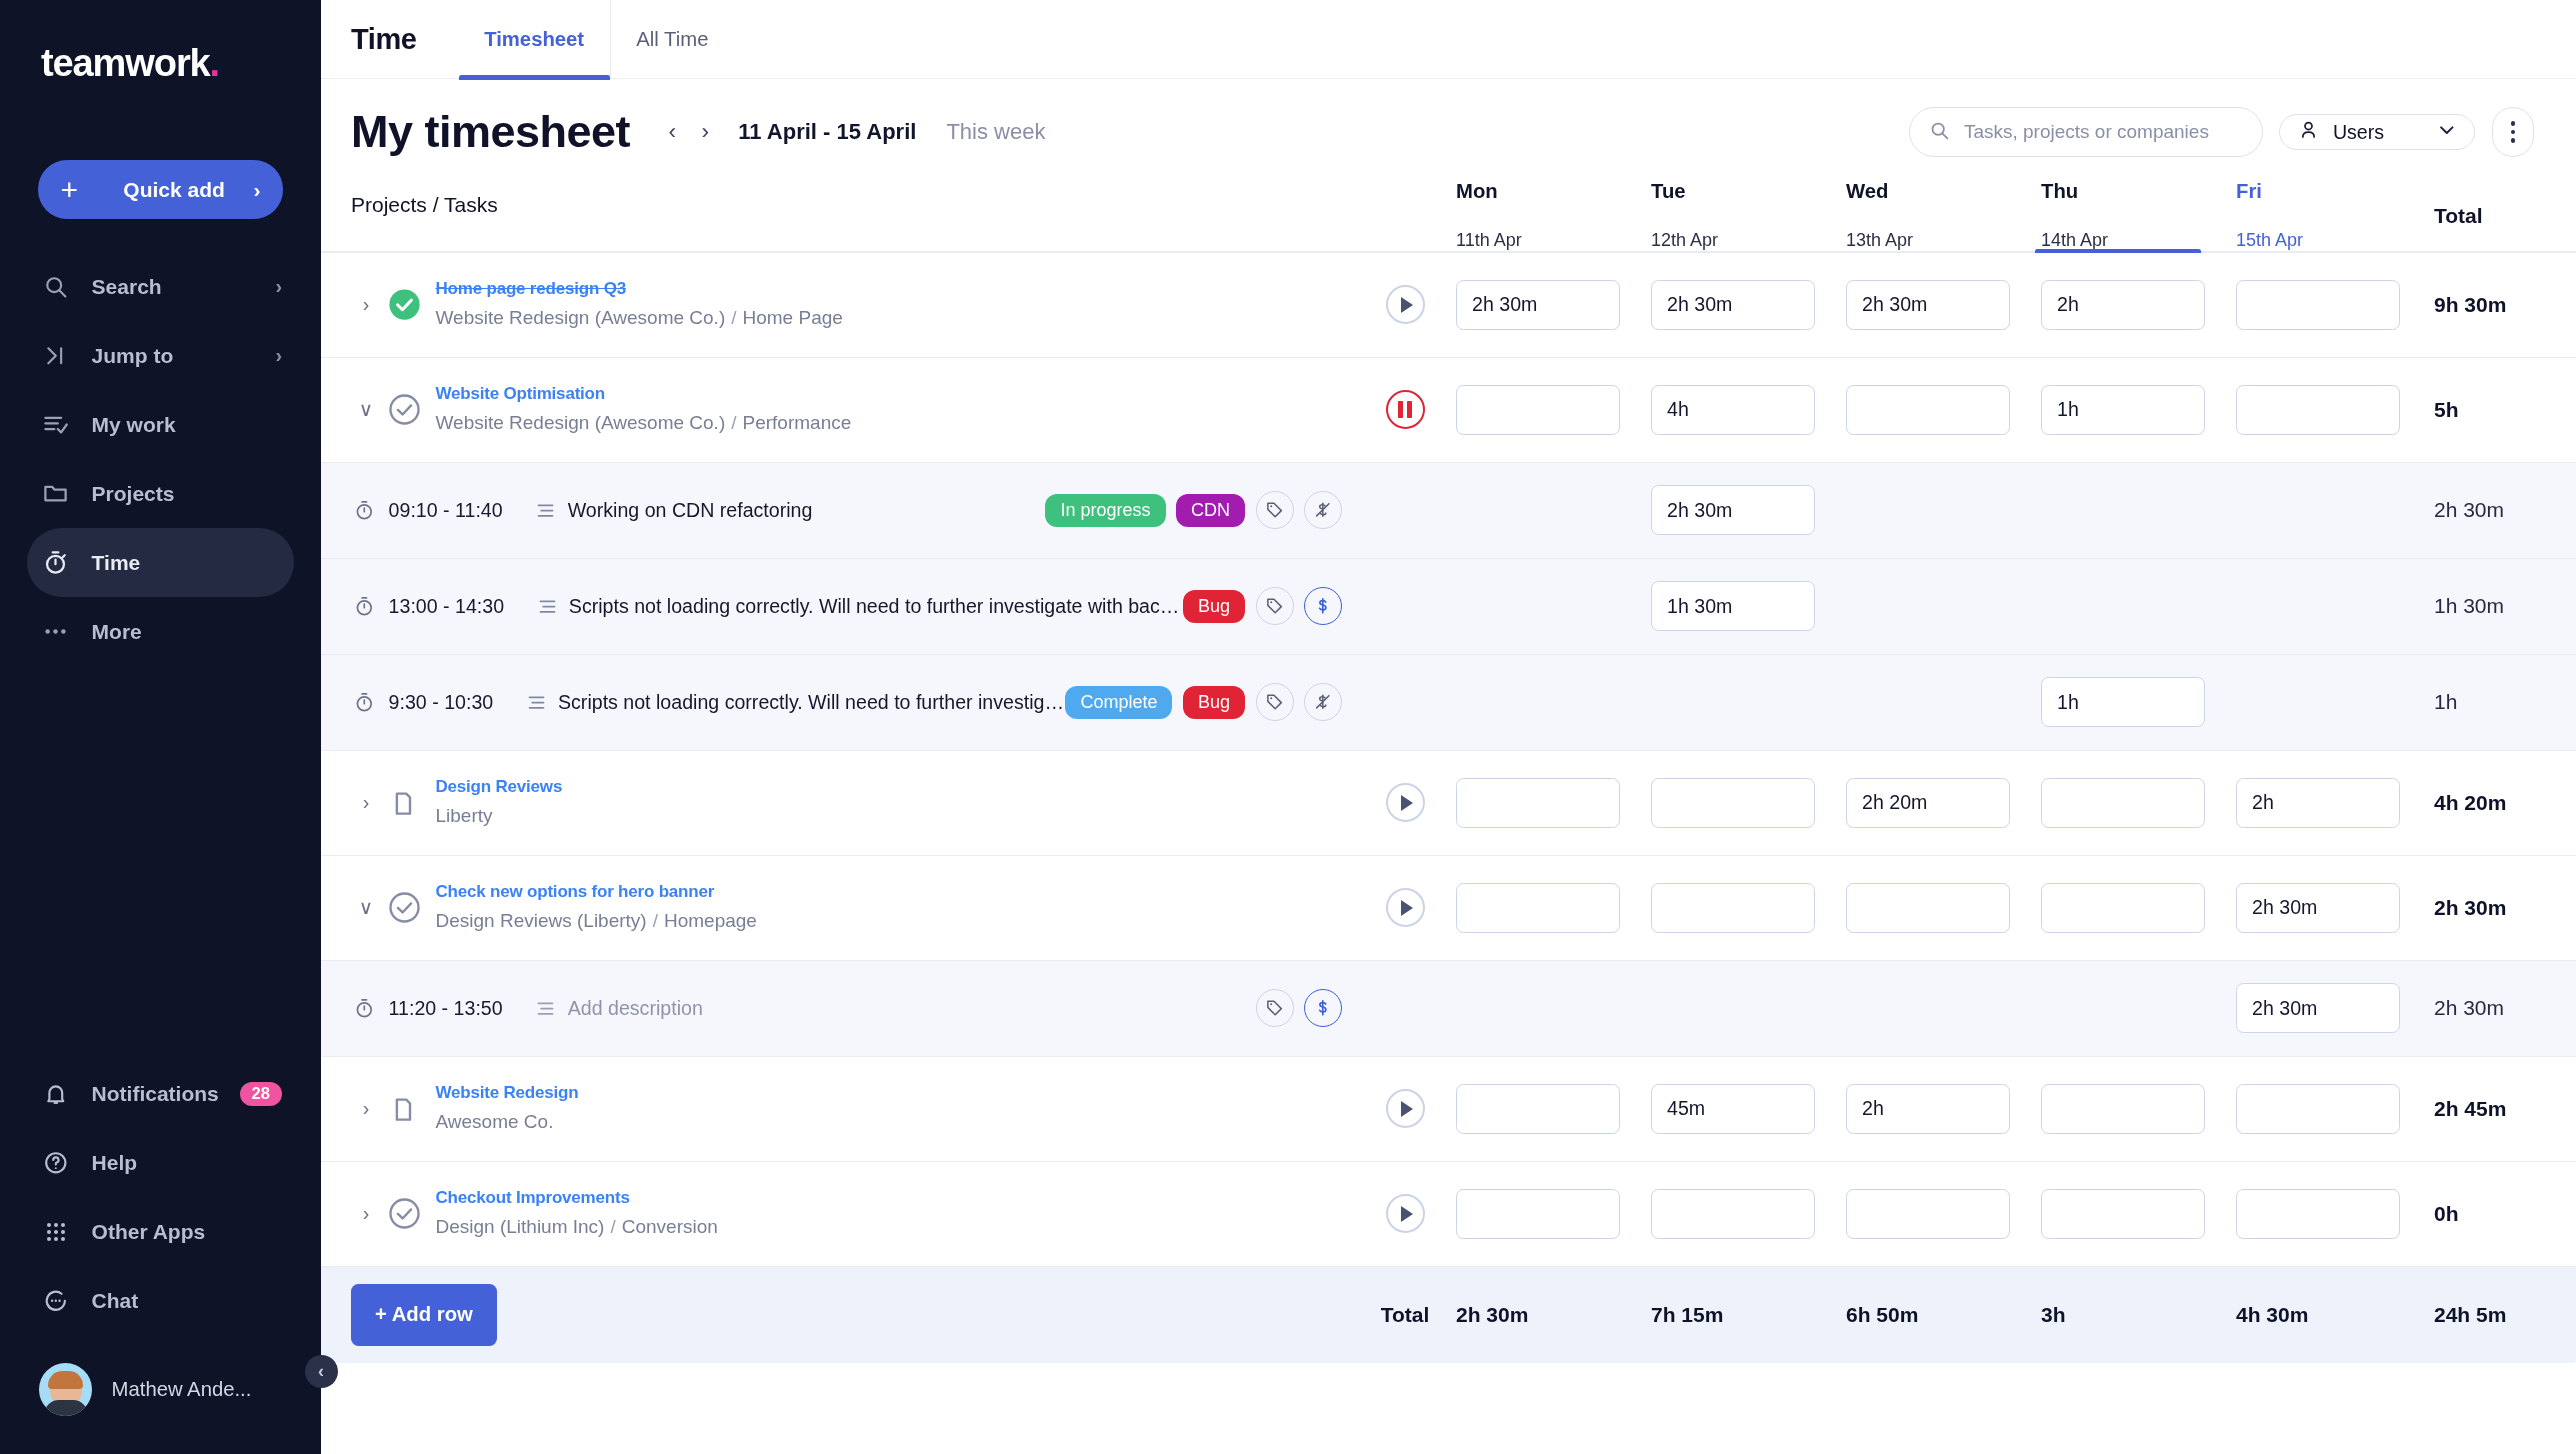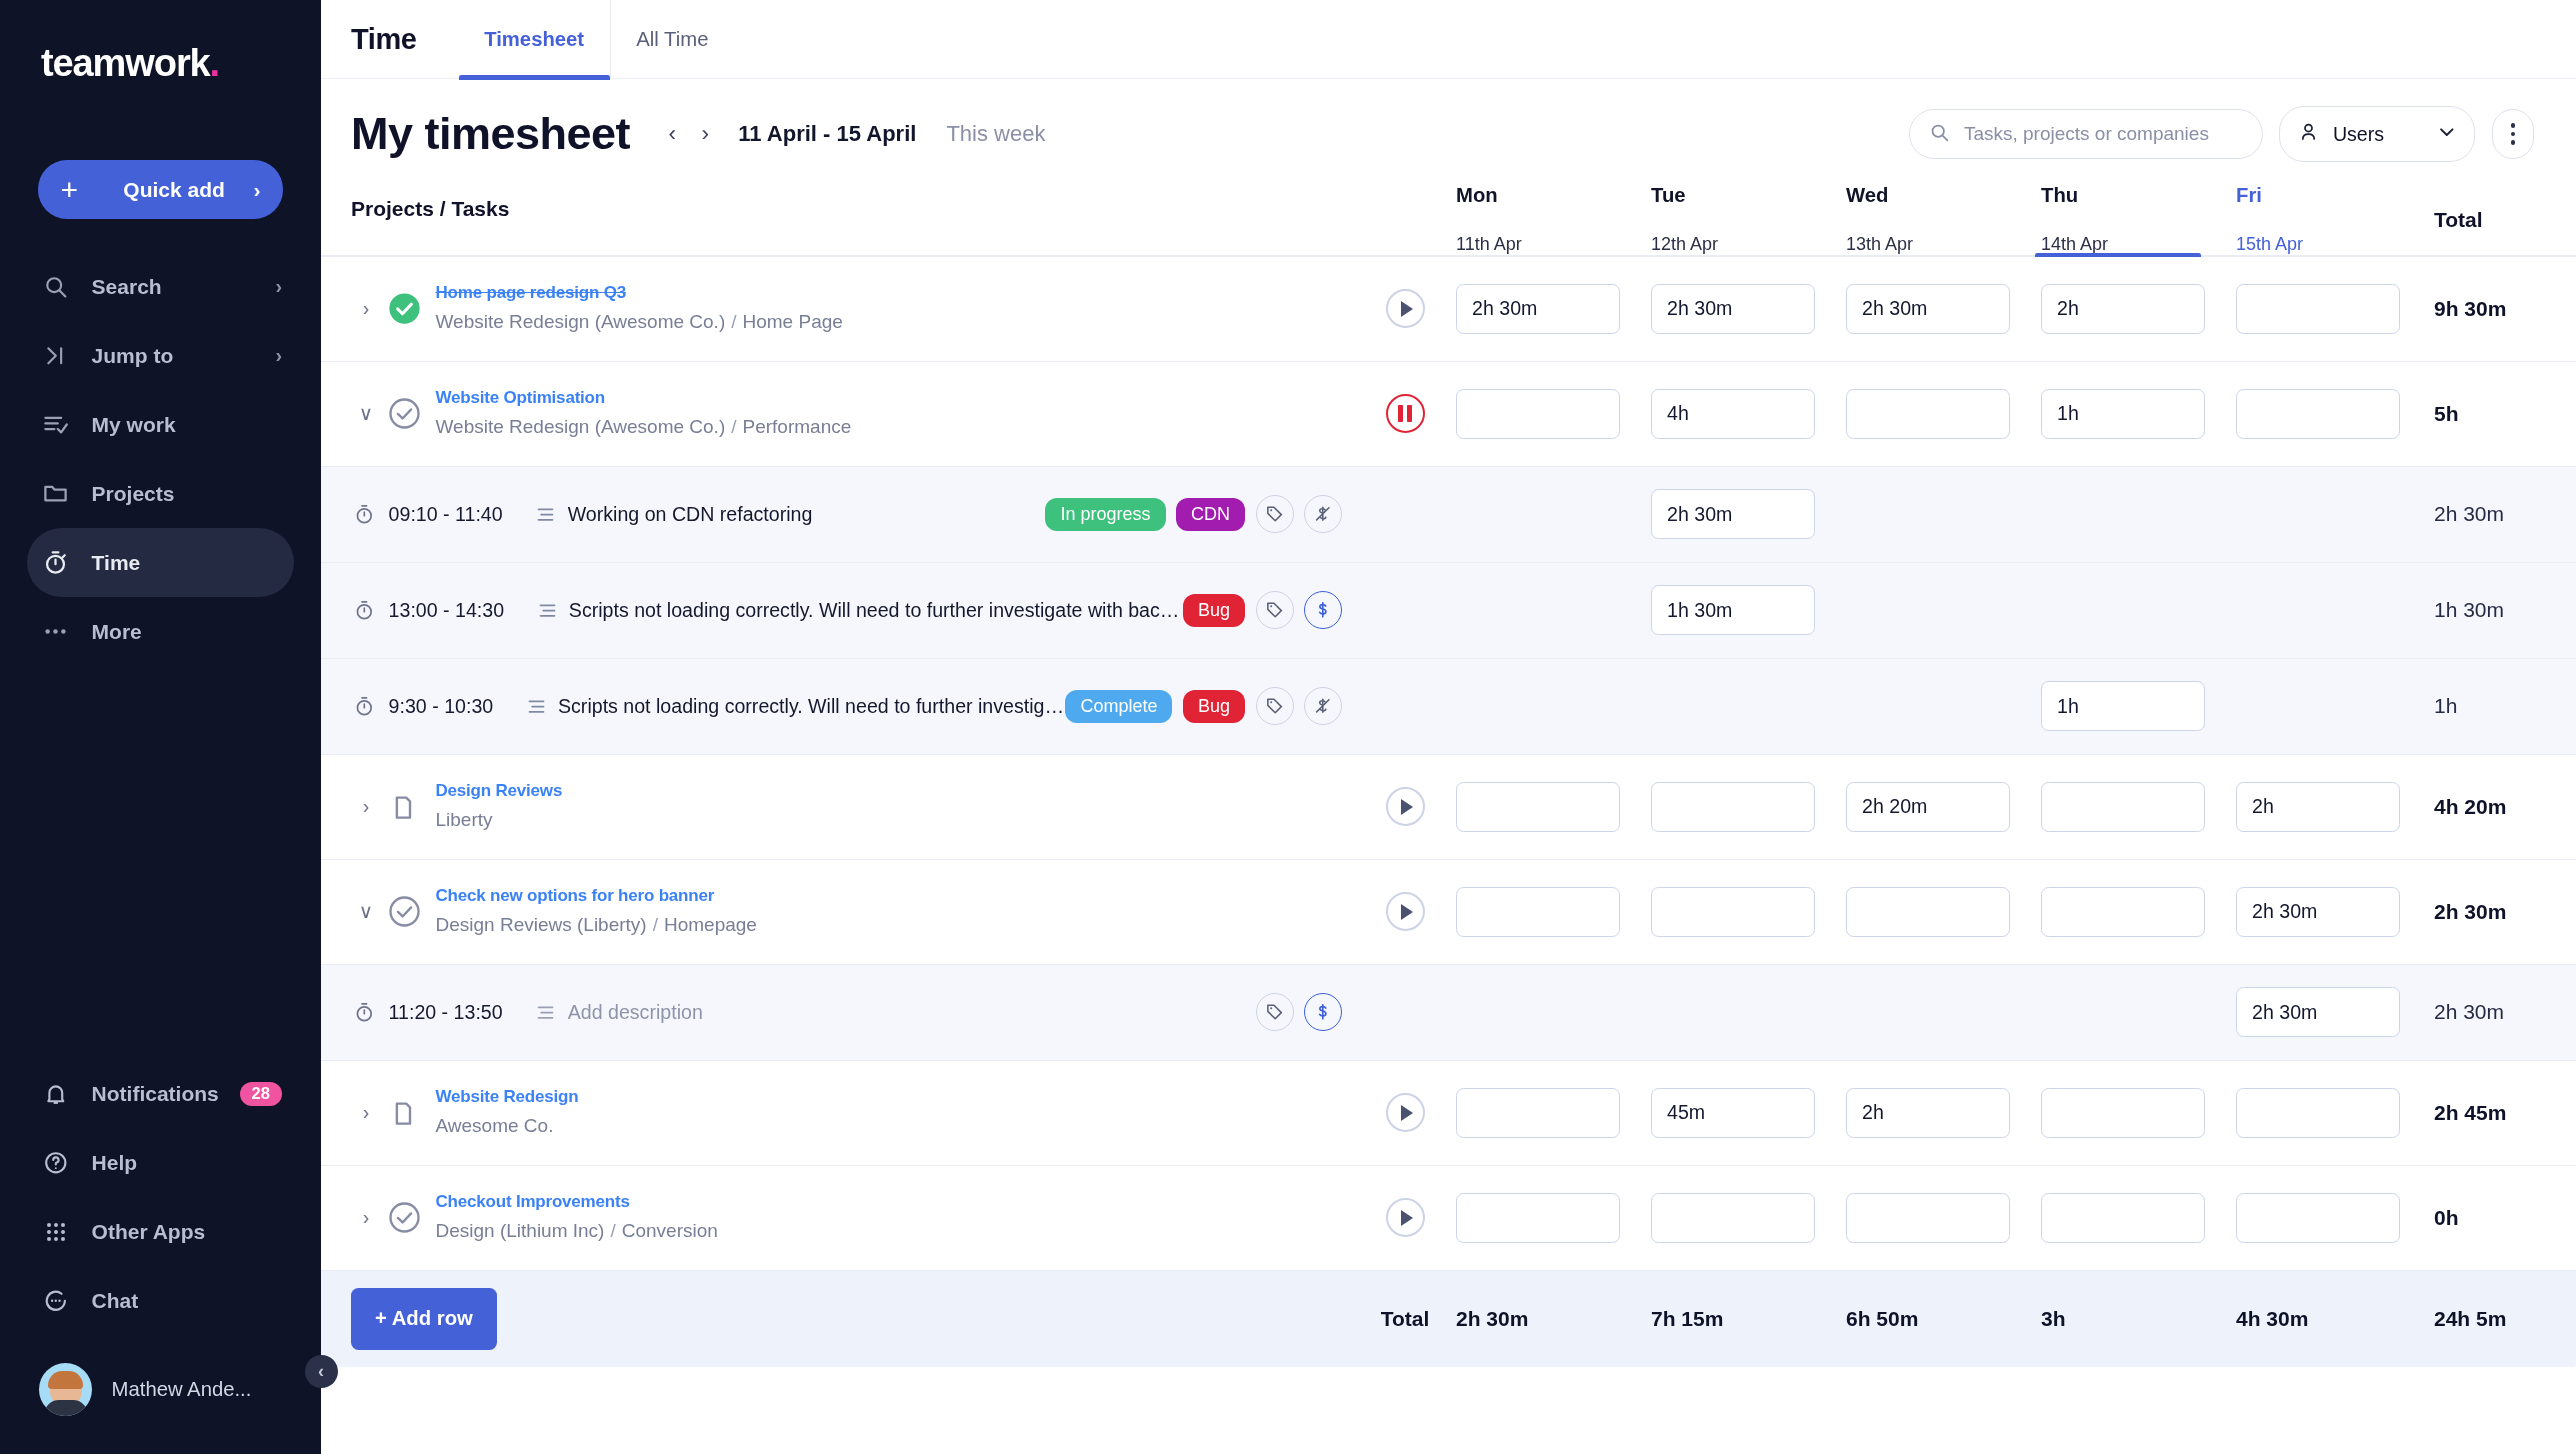--- a/index.html
+++ b/index.html
@@ -174,21 +174,21 @@
     display: flex; align-items: center; padding: 0 19.6px;
   }
   .searchbox input {
     border: none; outline: none; flex: 1;
     font-size: 19px; color: #5c6078;
     font-family: "Liberation Sans", sans-serif;
     background: transparent; margin-left: 13.5px;
   }
   .searchbox input::placeholder { color: #8a8fa6; }
   .users-select {
-    height: 56px; border: 1.5px solid #dde1ec; border-radius: 25px;
+    height: 36px; border: 1.5px solid #dde1ec; border-radius: 25px;
     display: flex; align-items: center; padding: 0 18px; gap: 13.5px;
     font-size: 19.6px; cursor: pointer; min-width: 196px;
   }
   .users-select .usel-label { flex: 1; }
   .kebab {
     width: 42px; height: 50px; border: 1.5px solid #dde1ec; border-radius: 21px;
     display: flex; flex-direction: column; align-items: center; justify-content: center; gap: 3.8px;
     cursor: pointer;
   }
   .kebab i { width: 4.5px; height: 4.5px; border-radius: 50%; background: #2a2f4a; display:block; }
@@ -201,21 +201,21 @@
     min-height: 105px;
     padding: 0 0 0 30px;
   }
   .colhead {
     display: flex; align-items: stretch;
     border-bottom: 2.3px solid #e9ecf3;
     height: 72px;
     padding-left: 30px;
   }
   .c-name { flex: 1 1 auto; min-width: 0; display: flex; align-items: center; }
-  .colhead .c-name { font-size: 21px; font-weight: 700; padding-bottom: 22px; }
+  .colhead .c-name { font-size: 21px; font-weight: 400; padding-bottom: 22px; }
   .c-timer { flex: 0 0 90px; display: flex; align-items: center; justify-content: center; }
   .c-day {
     flex: 0 0 195px; display: flex; align-items: center; justify-content: flex-start;
     padding-left: 6px; position: relative;
   }
   .c-total { flex: 0 0 151px; display: flex; align-items: center; padding-left: 9px; }
 
   .colhead .c-day { flex-direction: column; align-items: flex-start; justify-content: center; padding-left: 6px; gap: 24px; }
   .dayname { font-size: 20.3px; font-weight: 700; color: #101428; line-height: 1.25; }
   .daydate { font-size: 18px; color: #2b3046; line-height: 1.3; }

